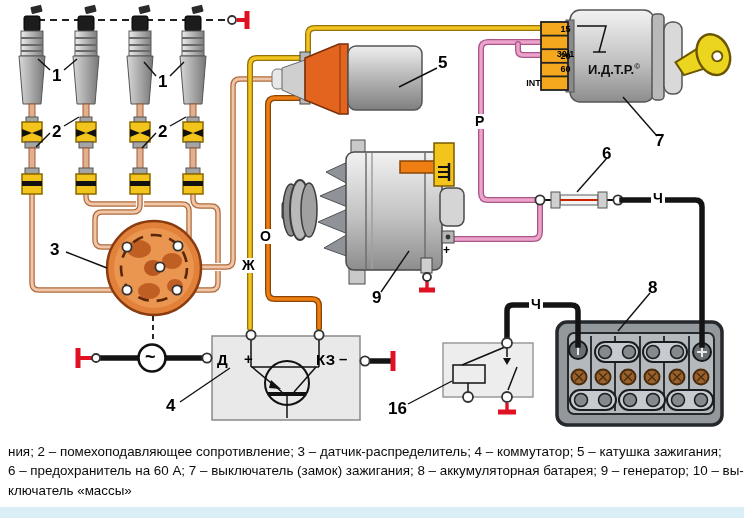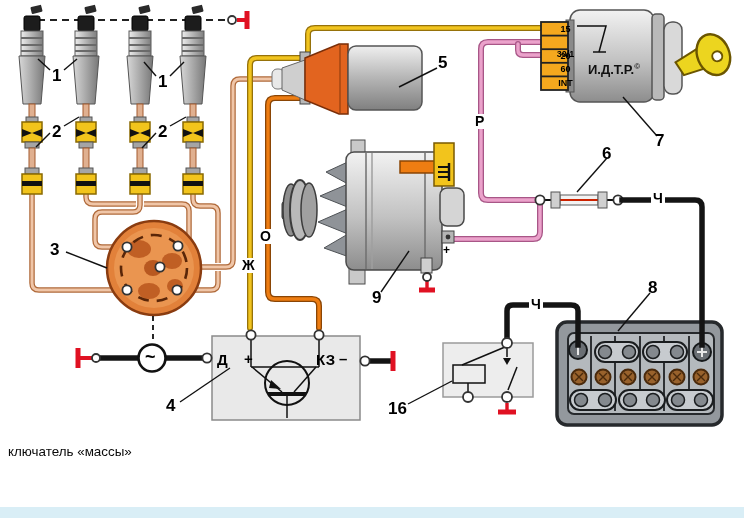--- a/index.html
+++ b/index.html
@@ -383,21 +383,23 @@
 
 <div class="lbl" style="left:443px;top:243px;font-size:12px">+</div>
 <div class="lbl" style="left:145px;top:347px;font-size:18px">~</div>
 
 <div class="brand"><span>И.Д.Т.Р.</span><sup>©</sup></div>
 
 <div class="tab" style="left:541px;top:23px">15</div>
 <div class="tab" style="left:541px;top:48px">30/1</div>
 <div class="tab" style="left:541px;top:49.5px">20</div>
 <div class="tab" style="left:541px;top:63px">60</div>
-<div class="tab" style="left:541px;top:76.5px">INT</div>
+<div class="tab" style="left:509px;top:76.5px">INT</div>
 
 <div class="bluestrip"></div>
 
 <div class="caption">
+  <div class="cap-line">ния; 2 – помехоподавляющее сопротивление; 3 – датчик-распределитель; 4 – коммутатор; 5 – катушка зажигания;</div>
+  <div class="cap-line">6 – предохранитель на 60 А; 7 – выключатель (замок) зажигания; 8 – аккумуляторная батарея; 9 – генератор; 10 – вы-</div>
   <div class="cap-line">ключатель «массы»</div>
 </div>
 
 </div>
 
 </body></html>

